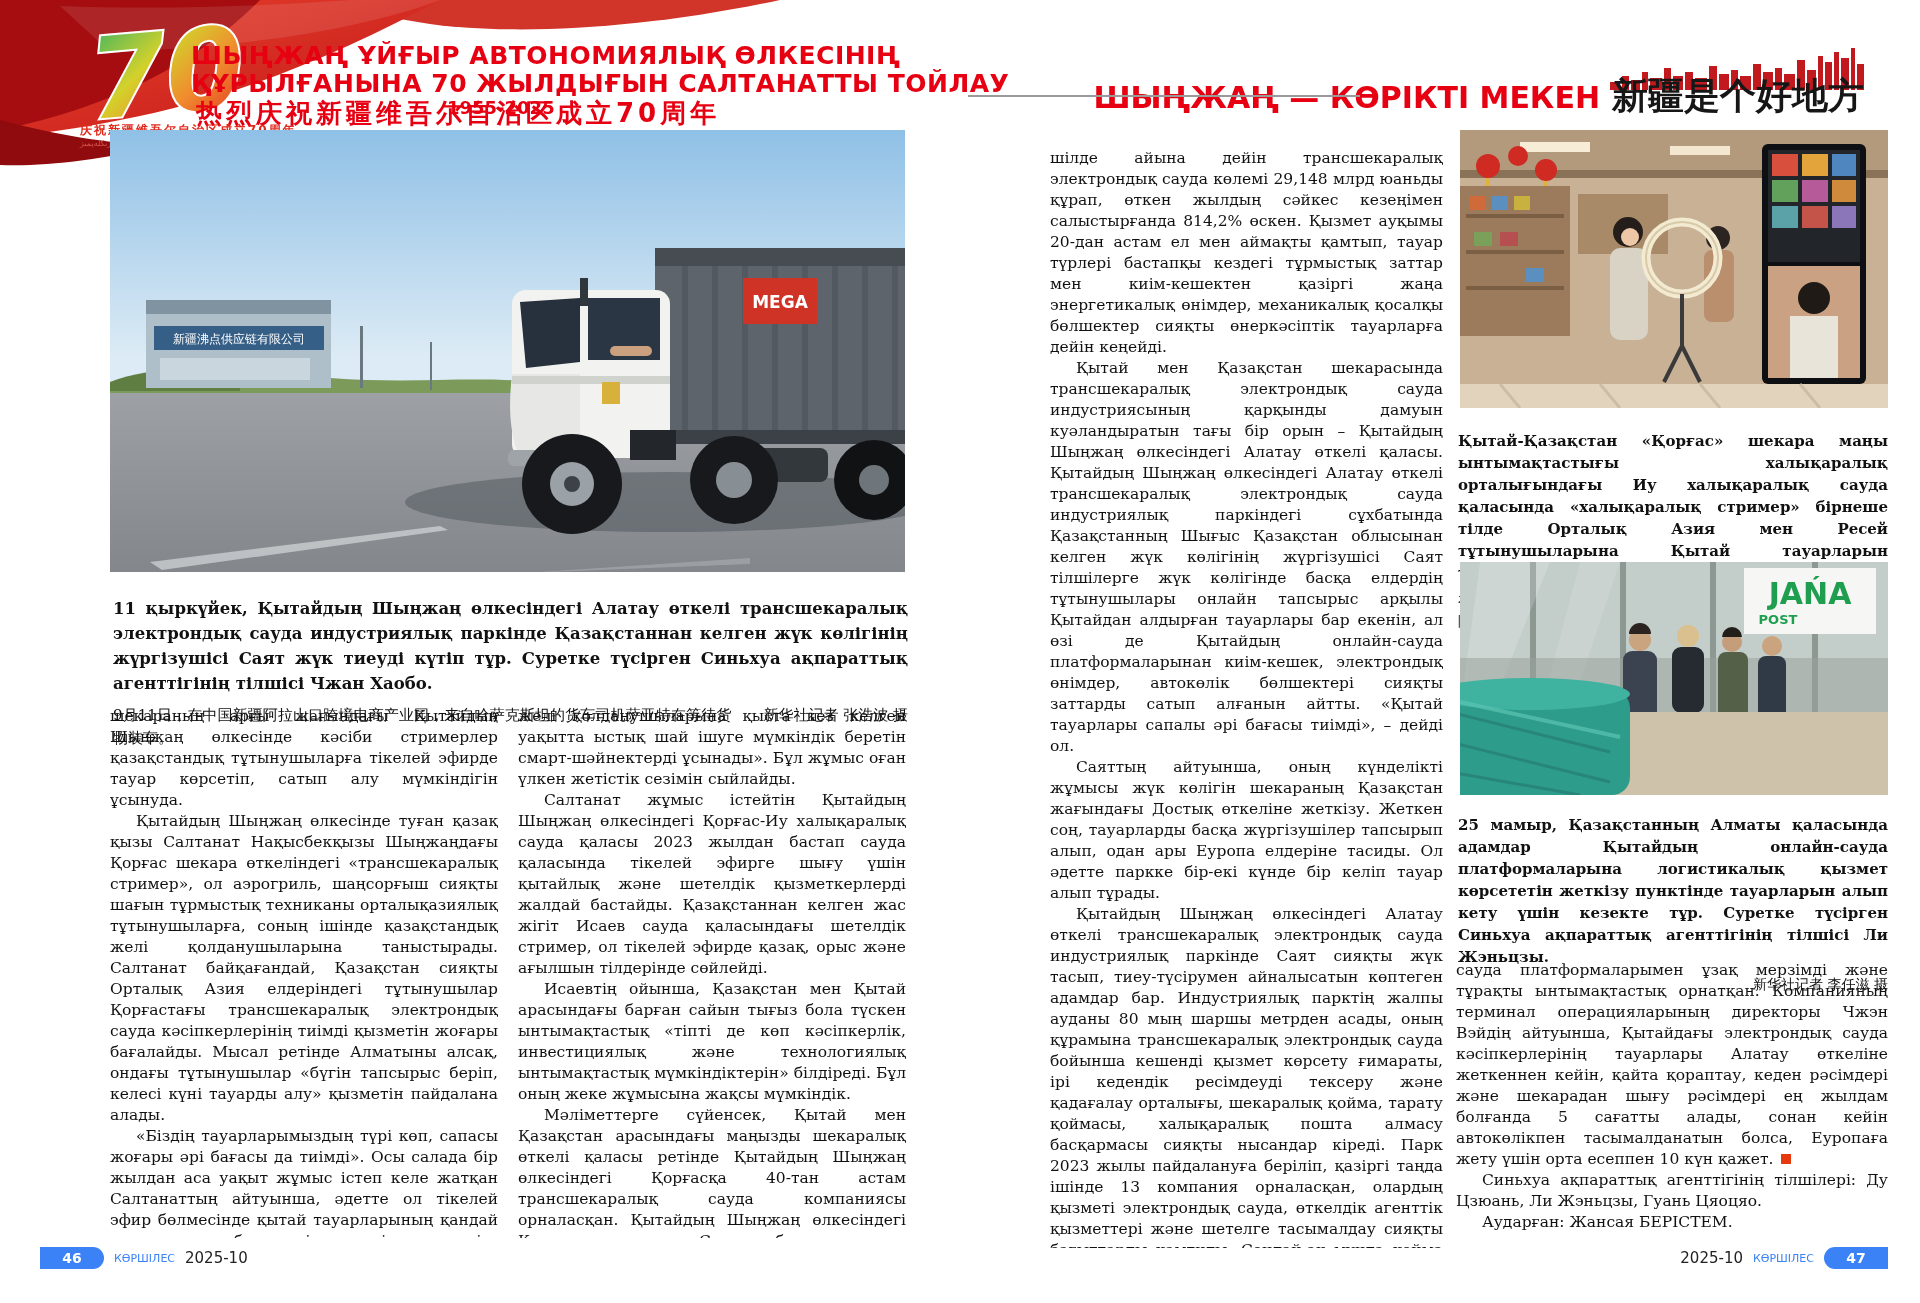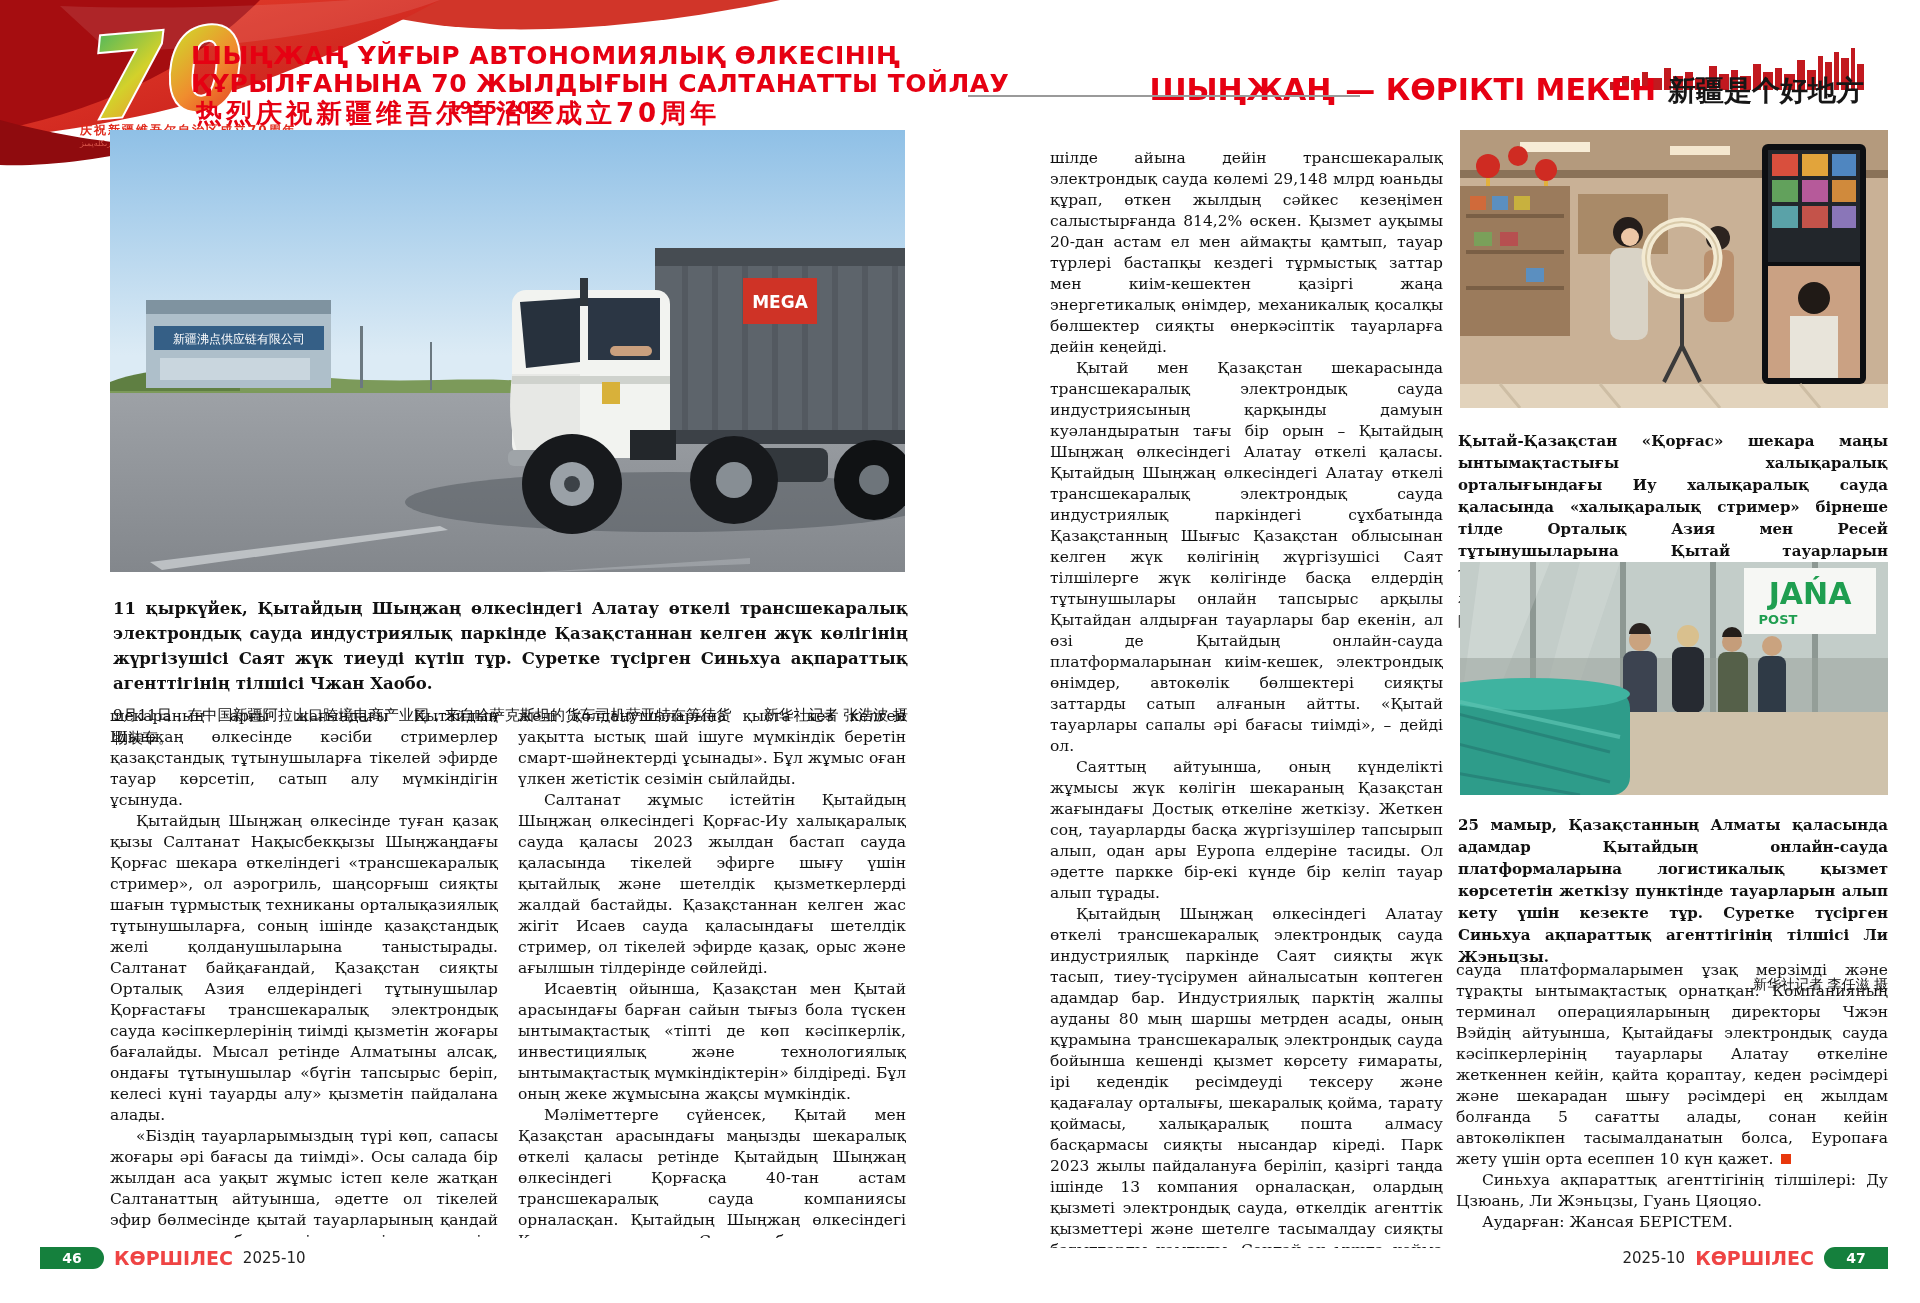--- a/index.html
+++ b/index.html
@@ -10,37 +10,37 @@
   .hd-kk{font-family:"DejaVu Sans",sans-serif;font-weight:bold;color:#e60012;
          font-size:25px;line-height:28px;letter-spacing:.5px;white-space:nowrap}
   .hd-cn{font-family:"DejaVu Sans",sans-serif;font-weight:bold;color:#e60012;
          font-size:26px;letter-spacing:4px;white-space:nowrap}
   .hd-cn-tiny{font-family:"DejaVu Sans",sans-serif;font-weight:bold;color:#e02a1c;
          font-size:12px;letter-spacing:2px;white-space:nowrap}
   .hd-uy-tiny{font-size:8px;color:#d8554a;white-space:nowrap}
   .years{font-family:"DejaVu Sans",sans-serif;font-weight:bold;color:#e60012;font-size:18px}
   .sec{display:flex;align-items:baseline;gap:12px}
   .sec-kk{font-family:"DejaVu Sans",sans-serif;font-weight:bold;font-size:30px;color:#e60012;white-space:nowrap}
-  .sec-cn{font-family:Liberation Serif, serif;font-weight:bold;font-size:28px;color:#161616;white-space:nowrap}
+  .sec-cn{font-family:Liberation Serif, serif;font-weight:bold;font-size:36px;color:#161616;white-space:nowrap}
   .rule{height:2px;background:#9a9a9a}
   
   .bodycol{font-size:15.5px;line-height:21px;text-align:justify;overflow:hidden}
   .bodycol p{margin:0;text-indent:26px}
   .bodycol p.ni{text-indent:0}
   
   .cap-kk{font-weight:bold;font-size:16.5px;line-height:25px;margin:12px 0 8px;text-align:justify}
   .cap-cn{font-size:15px;line-height:23px;text-align:justify}
   .cap-sm .cap-kk{font-size:15px;line-height:22px;margin-bottom:6px}
   .cap-sm .cap-cn{font-size:14px;line-height:21px}
   .credit{float:right;padding-left:32px}
   .endmark{display:inline-block;width:10px;height:10px;background:#e8380d;margin-left:8px}
   
   .footer{display:flex;align-items:center;gap:10px;font-family:"DejaVu Sans",sans-serif;font-size:15px;color:#222}
-  .brand{font-weight:bold;font-size:19px;color:#ef4444}
-  .badge{background:#15803d;color:#fff;font-family:"DejaVu Sans",sans-serif;font-weight:bold;
+  .brand{font-weight:normal;font-size:11px;color:#3b82f6}
+  .badge{background:#3b82f6;color:#fff;font-family:"DejaVu Sans",sans-serif;font-weight:bold;
          font-size:14px;display:flex;align-items:center;justify-content:center;width:64px;height:22px}
   .badge.l{border-radius:0 11px 11px 0}
   .badge.r{border-radius:11px 0 0 11px}
   svg{display:block}
 </style>
 </head>
 <body>
 
 <div class="spread">
 

